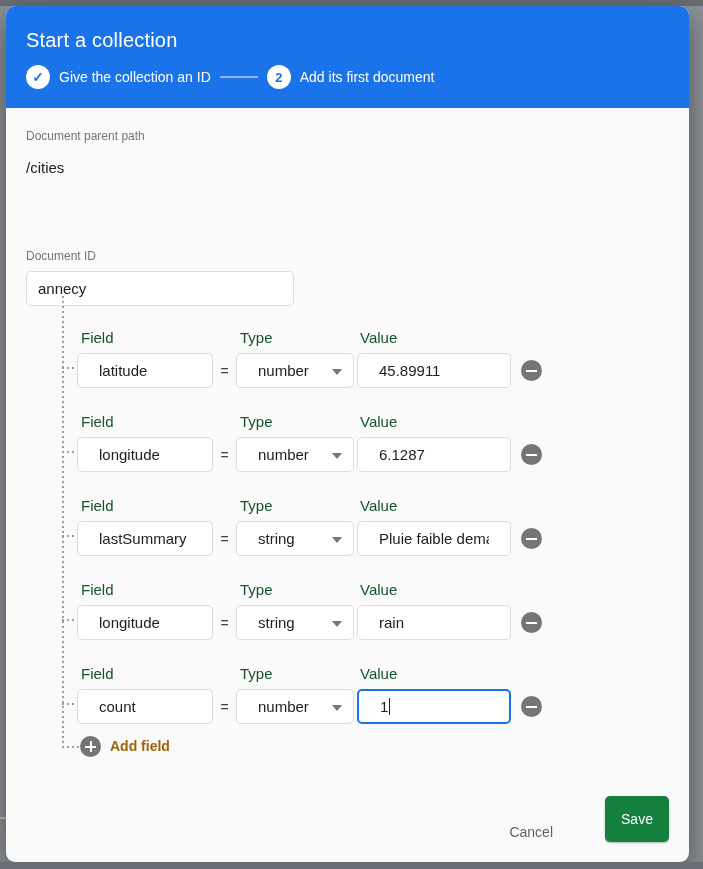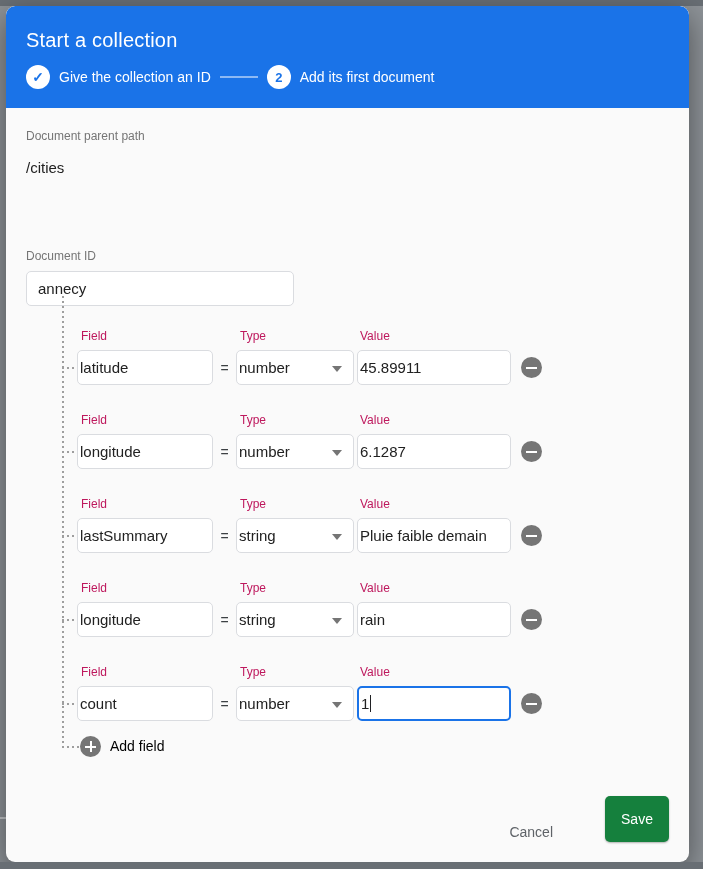--- a/index.html
+++ b/index.html
@@ -65,29 +65,29 @@
   .rows { position:relative; margin-top:0; }
   .tree-vline {
     position:absolute; left:36px; top:-10px; bottom:21px; width:2px;
     background-image:repeating-linear-gradient(to bottom,#9e9e9e 0 2px,transparent 2px 5px);
   }
   .field-row { position:relative; height:84px; padding:23px 0 0 51px; }
   .field-row::before {
     content:""; position:absolute; left:36px; top:61px; width:15px; height:2px;
     background-image:repeating-linear-gradient(to right,#9e9e9e 0 2px,transparent 2px 5px);
   }
-  .row-labels { display:flex; font-size:12px; color:#be185d; }
+  .row-labels { display:flex; font-size:15px; color:#14532d; }
   .lab { display:block; padding-left:4px; }
   .lab-field { width:159px; }
   .lab-type  { width:120px; }
   .lab-value { width:137px; }
   .row-inputs { display:flex; align-items:center; margin-top:7px; }
   .txtbox {
     height:35px; background:#ffffff; border:1px solid #dadce0; border-radius:5px;
-    font-size:15px; color:#212121; line-height:33px; padding:0 2px;
+    font-size:15px; color:#212121; line-height:33px; padding:0 21px;
     white-space:nowrap; overflow:hidden; flex:none;
   }
   .cell-field { width:136px; }
   .eq { width:23px; text-align:center; font-size:14px; color:#3c4043; flex:none; }
   .cell-type {
     width:118px; position:relative; cursor:pointer;
   }
   .select-arrow {
     position:absolute; right:11px; top:15px;
     width:0; height:0; border-left:5px solid transparent; border-right:5px solid transparent;
@@ -111,21 +111,21 @@
     content:""; position:absolute; left:36px; top:20px; width:18px; height:2px;
     background-image:repeating-linear-gradient(to right,#9e9e9e 0 2px,transparent 2px 5px);
   }
   .add-btn {
     width:21px; height:21px; border-radius:50%; background:#757575; border:none;
     cursor:pointer; position:relative; flex:none; padding:0;
   }
   .plus::before, .plus::after { content:""; position:absolute; background:#ffffff; }
   .plus::before { left:5px; top:9.5px; width:11px; height:2px; }
   .plus::after  { left:9.5px; top:5px; width:2px; height:11px; }
-  .add-label { font-size:14px; color:#000000; margin-left:9px; line-height:21px; cursor:pointer; }
+  .add-label { font-size:14px; color:#a16207; margin-left:9px; line-height:21px; cursor:pointer;font-weight:bold; }
 
   
   .footer {
     position:absolute; right:20px; bottom:14px;
     display:flex; align-items:center;
   }
   .cancel-btn {
     background:none; border:none; font-family:inherit;
     font-size:14px; font-weight:500; color:#5f6368; cursor:pointer;
     padding:8px 12px; margin-right:16px;margin-top:26px;

